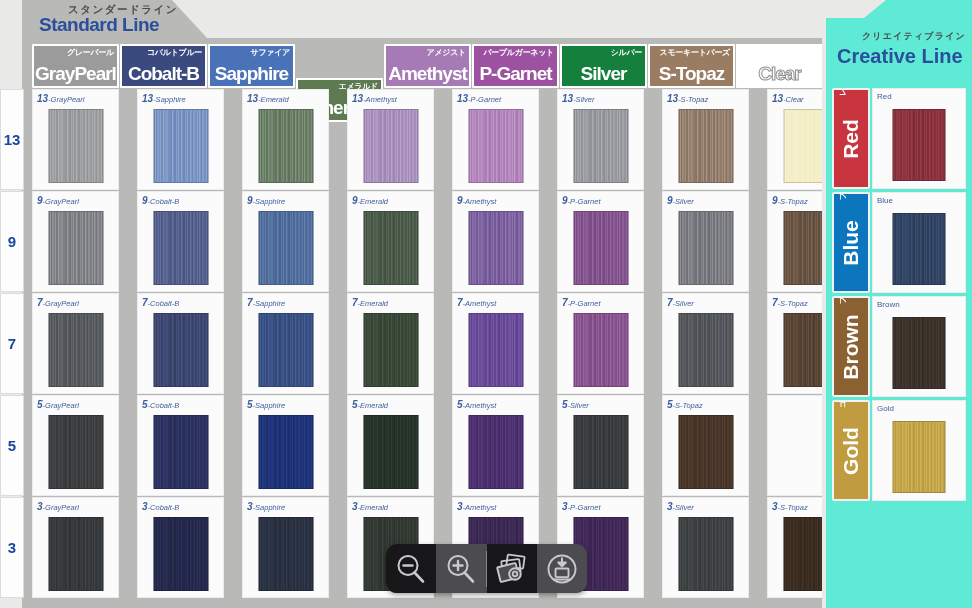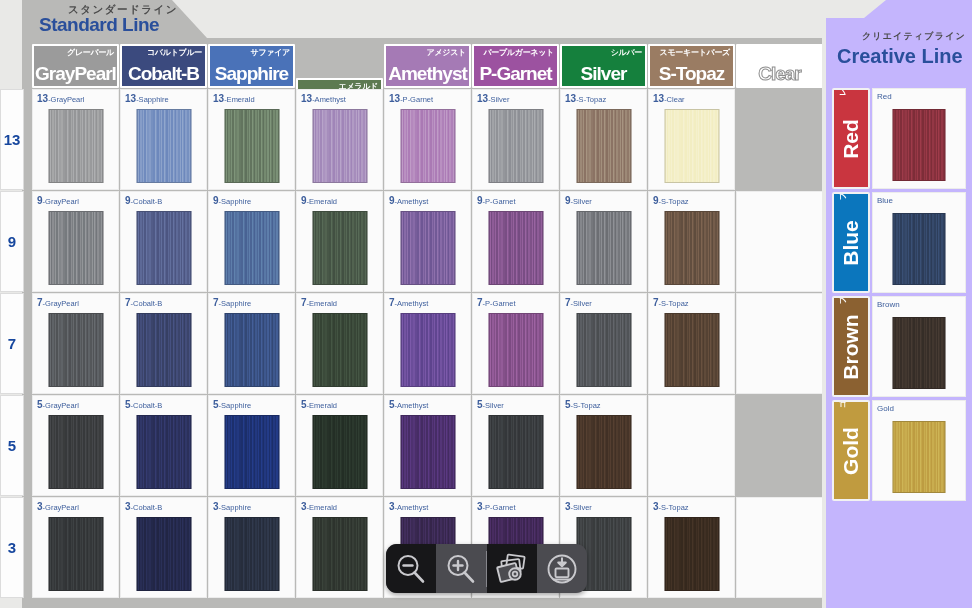--- a/index.html
+++ b/index.html
@@ -58,21 +58,21 @@
     color:#ffffff;
     -webkit-text-stroke:1px #8e8e8e;
     text-shadow:0 0 0 #fff;
   }
 
   
   .grid{
     position:absolute; left:10px; top:89px; width:790px;
     display:flex; flex-direction:column; gap:1px;
   }
-  .grid-row{ display:flex; gap:1px; height:101px; }
+  .grid-row{ display:flex; gap:18px; height:101px;font-style:italic; }
   .cell{
     flex:0 0 87px; height:101px; background:#fbfbfb;
     position:relative; border:1px solid #ececec;
   }
   .cell-label{
     position:absolute; left:4px; top:3px;
     font-size:7.5px; color:#3d5e9c; white-space:nowrap;
     font-family:"Liberation Sans", sans-serif;
   }
   .cell-label b{ font-size:10px; font-weight:700; }
@@ -107,21 +107,21 @@
     width:24px; height:101px; background:#fdfdfd;
     border:1px solid #dcdcdc;
     display:flex; align-items:center; justify-content:center;
     font-size:15px; font-weight:700; color:#17479e;
     font-family:"Liberation Sans", sans-serif;
   }
 
   
   .cre-panel{
     position:absolute; left:826px; top:0; width:146px; height:608px;
-    background:#c4b5fd;
+    background:#5eead4;
     clip-path: polygon(0 18px, 38px 18px, 60px 0, 146px 0, 146px 608px, 0 608px);
   }
   .cre-head{ position:absolute; left:0; top:0; width:146px; height:86px; }
   .cre-jp{
     position:absolute; right:6px; top:30px;
     font-size:9px; color:#4b4b4b; letter-spacing:1.2px;
     font-family:"DejaVu Sans", sans-serif; font-weight:700;
   }
   .cre-en{
     position:absolute; left:11px; top:45px;

